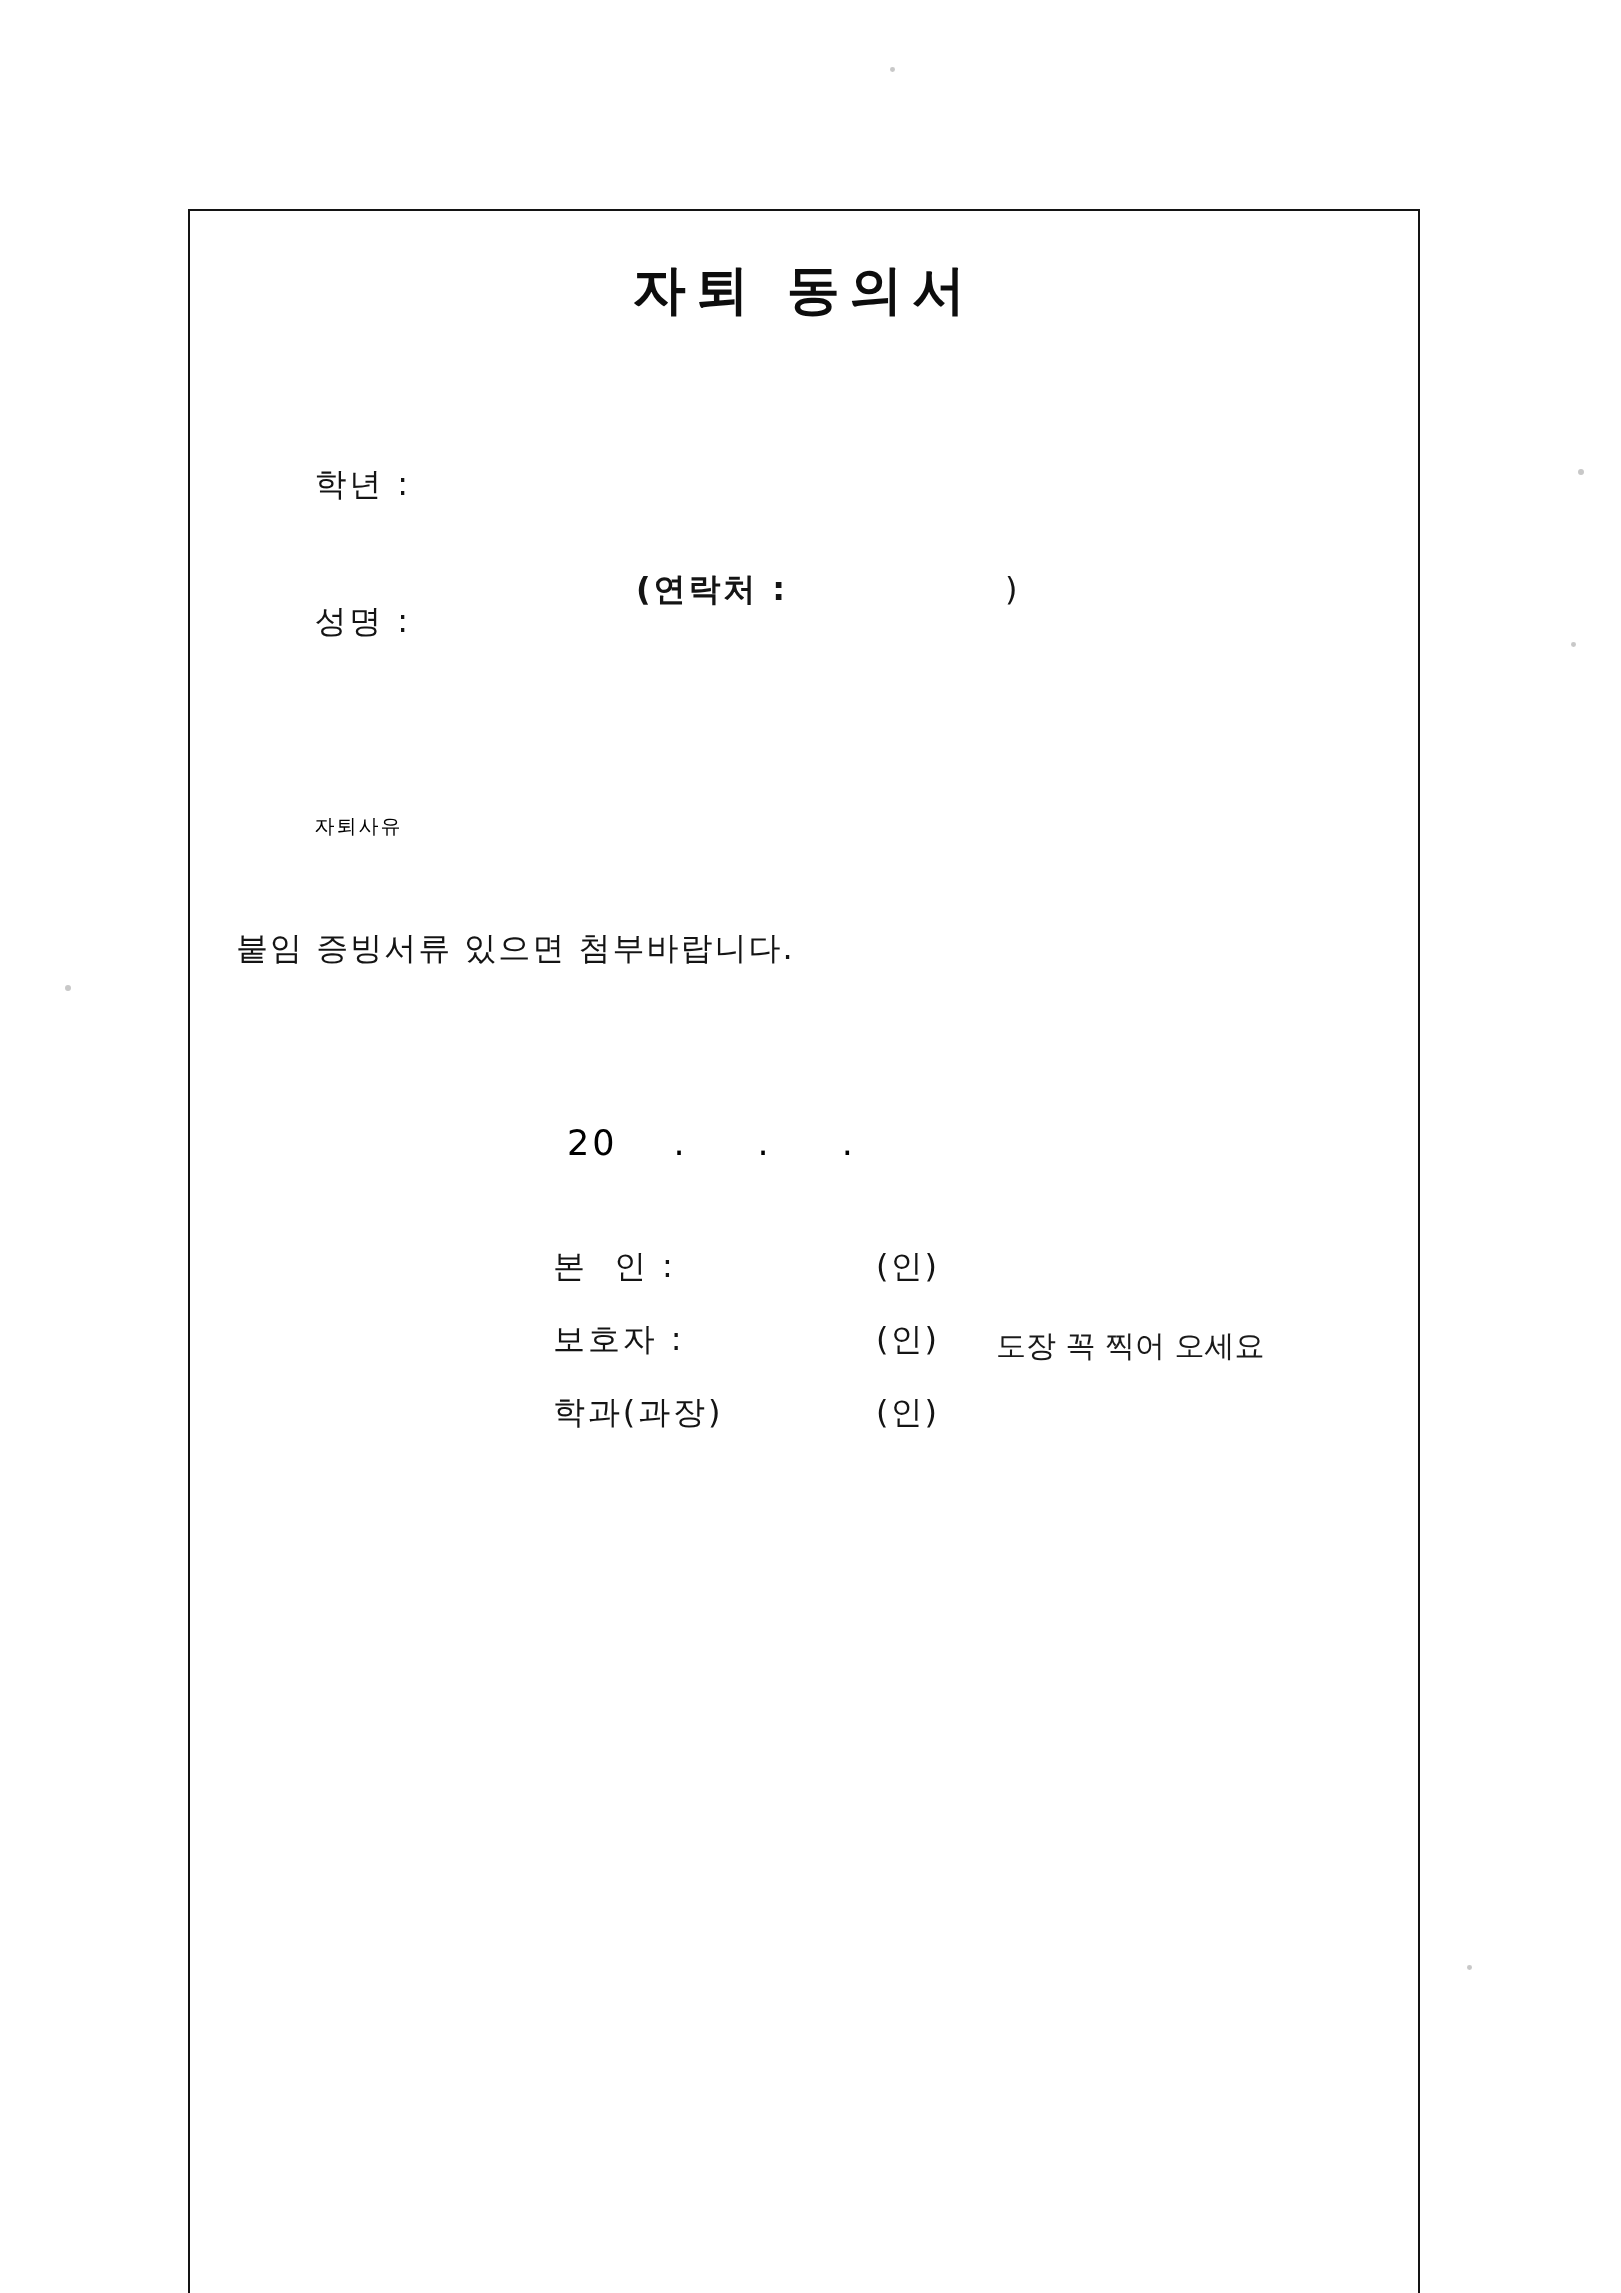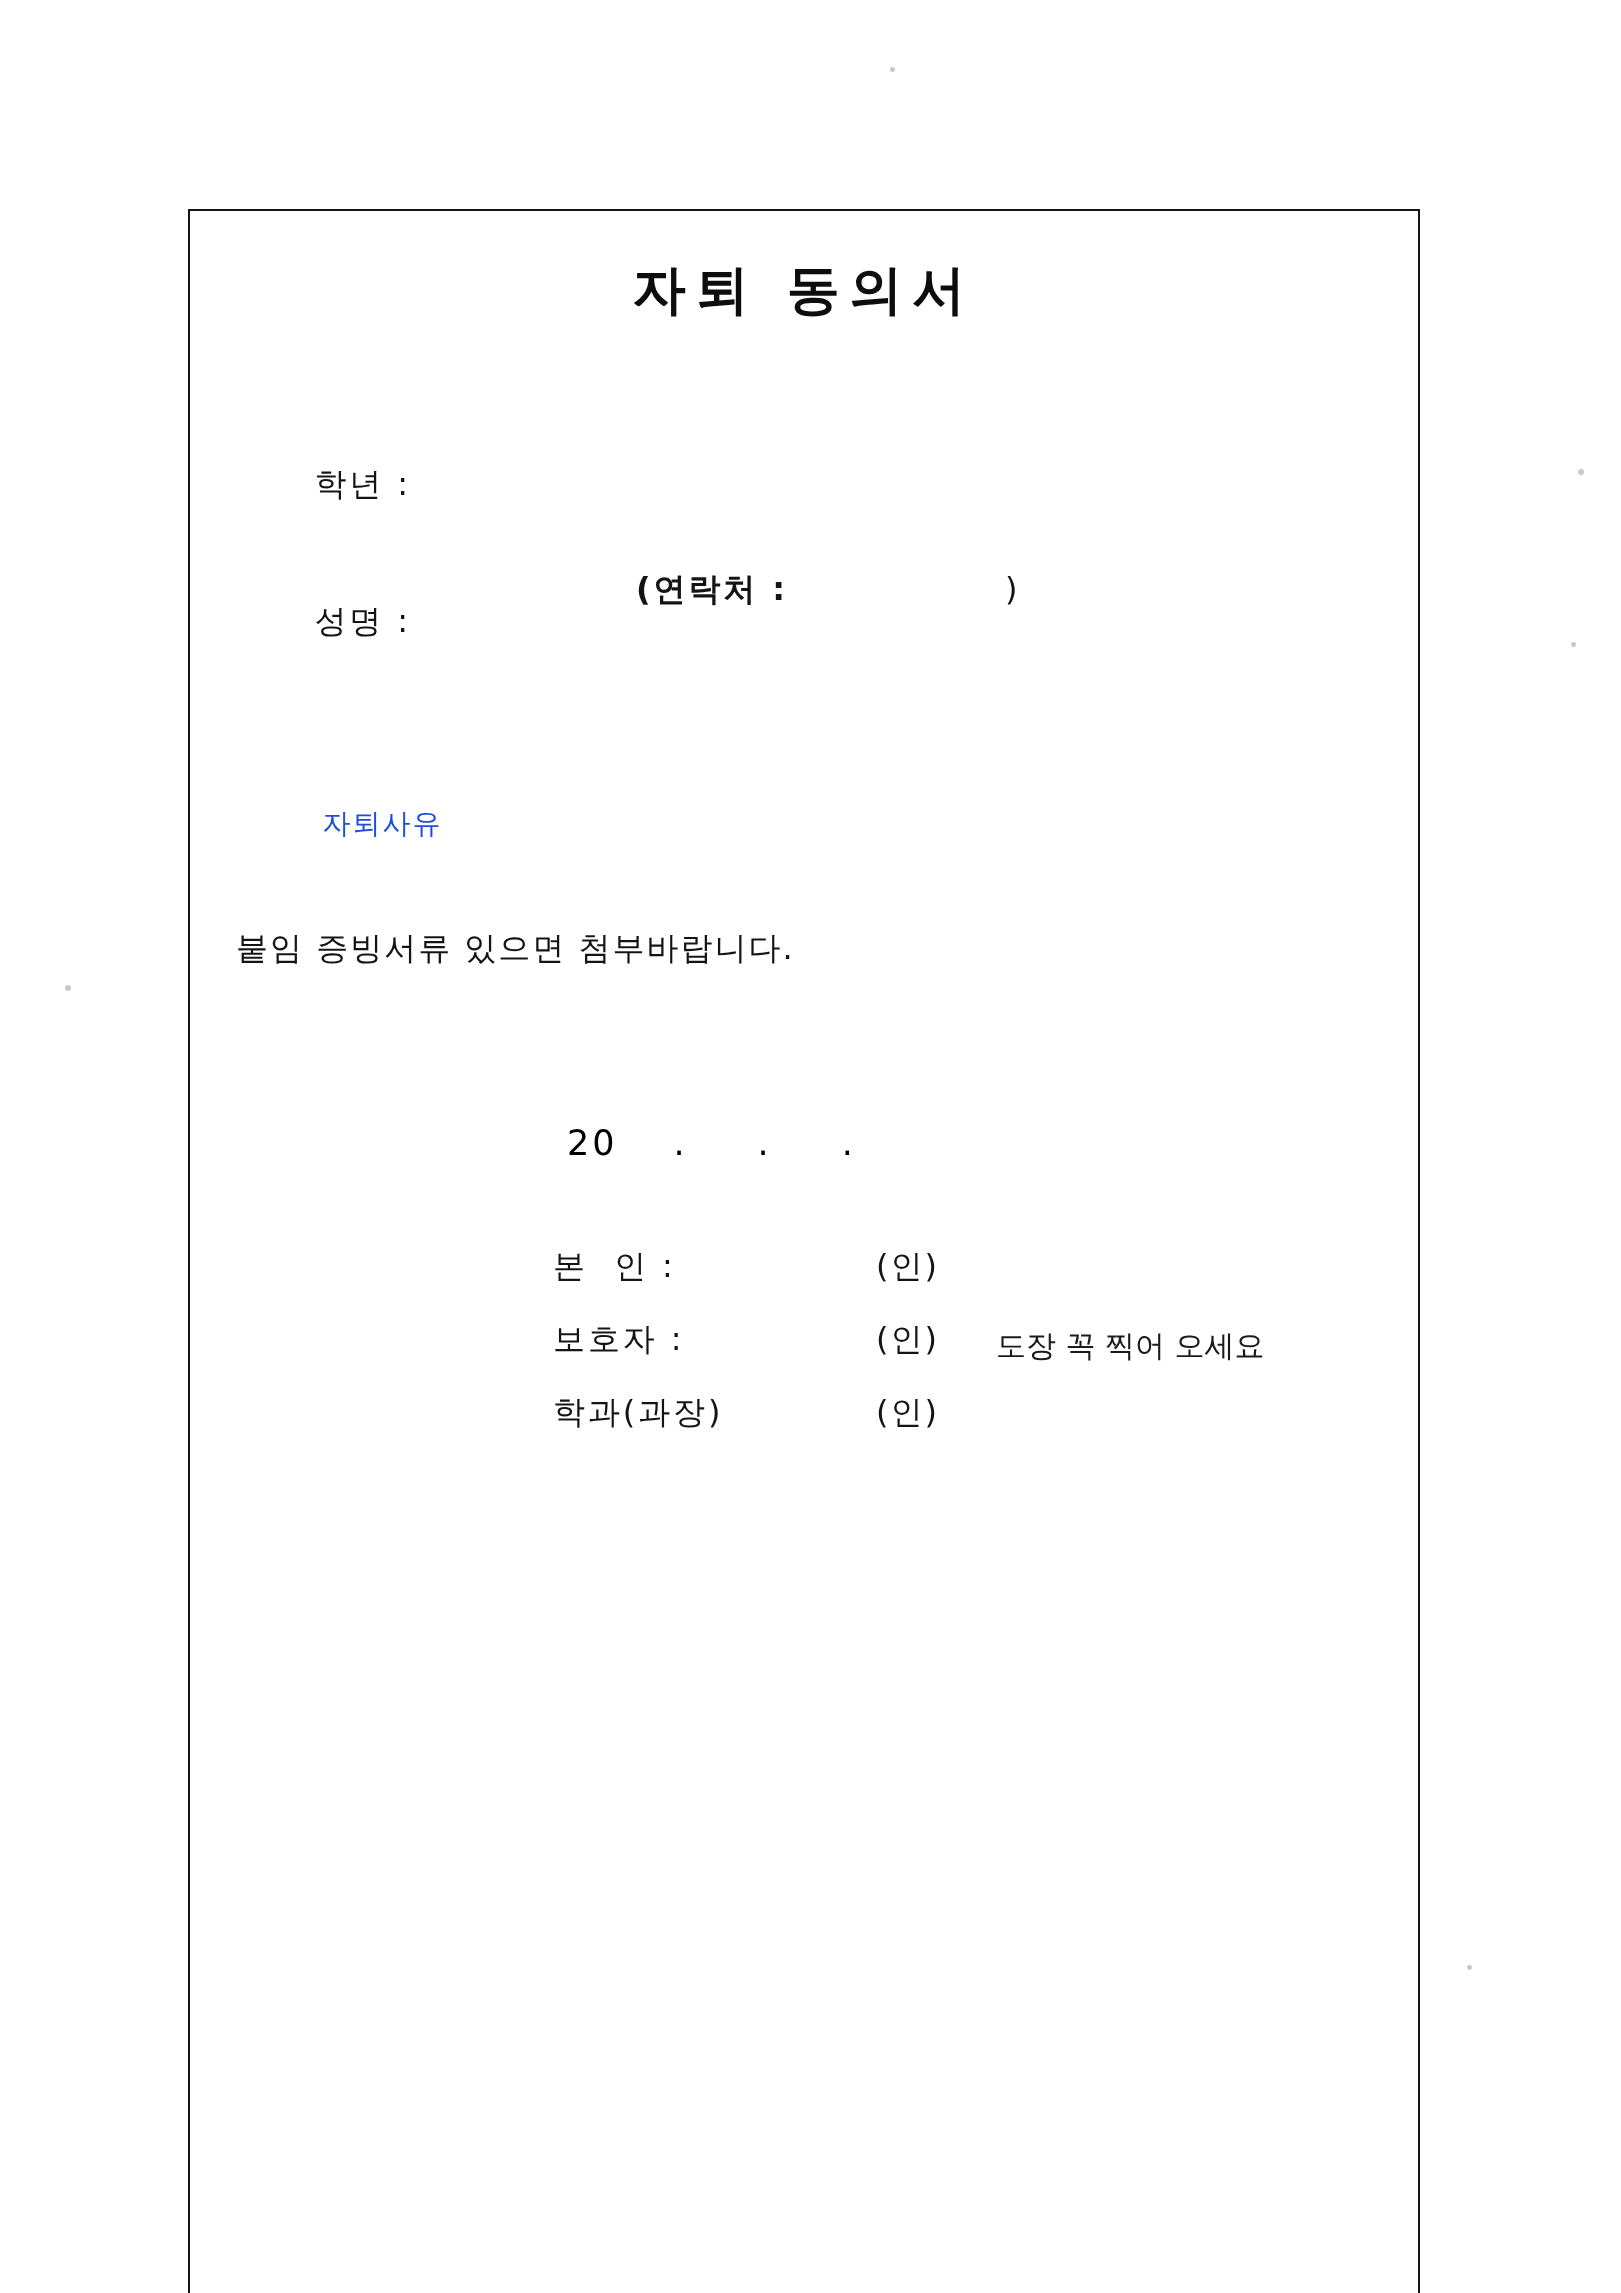--- a/index.html
+++ b/index.html
@@ -76,24 +76,23 @@
   }
 
   .contact-close {
     position: absolute;
     left: 769px;
     top: 0;
     font-size: 32px;
   }
 
   .reason-label {
-    font-size: 28px;
+    font-size: 20px;
     letter-spacing: 2px;
-    color: #1d4ed8;
-    margin-left: 8px;
+    color: #000000;
   }
 
   .reason-area {
     position: absolute;
     left: 46px;
     top: 461px;
     width: 1068px;
     height: 284px;
   }
 

